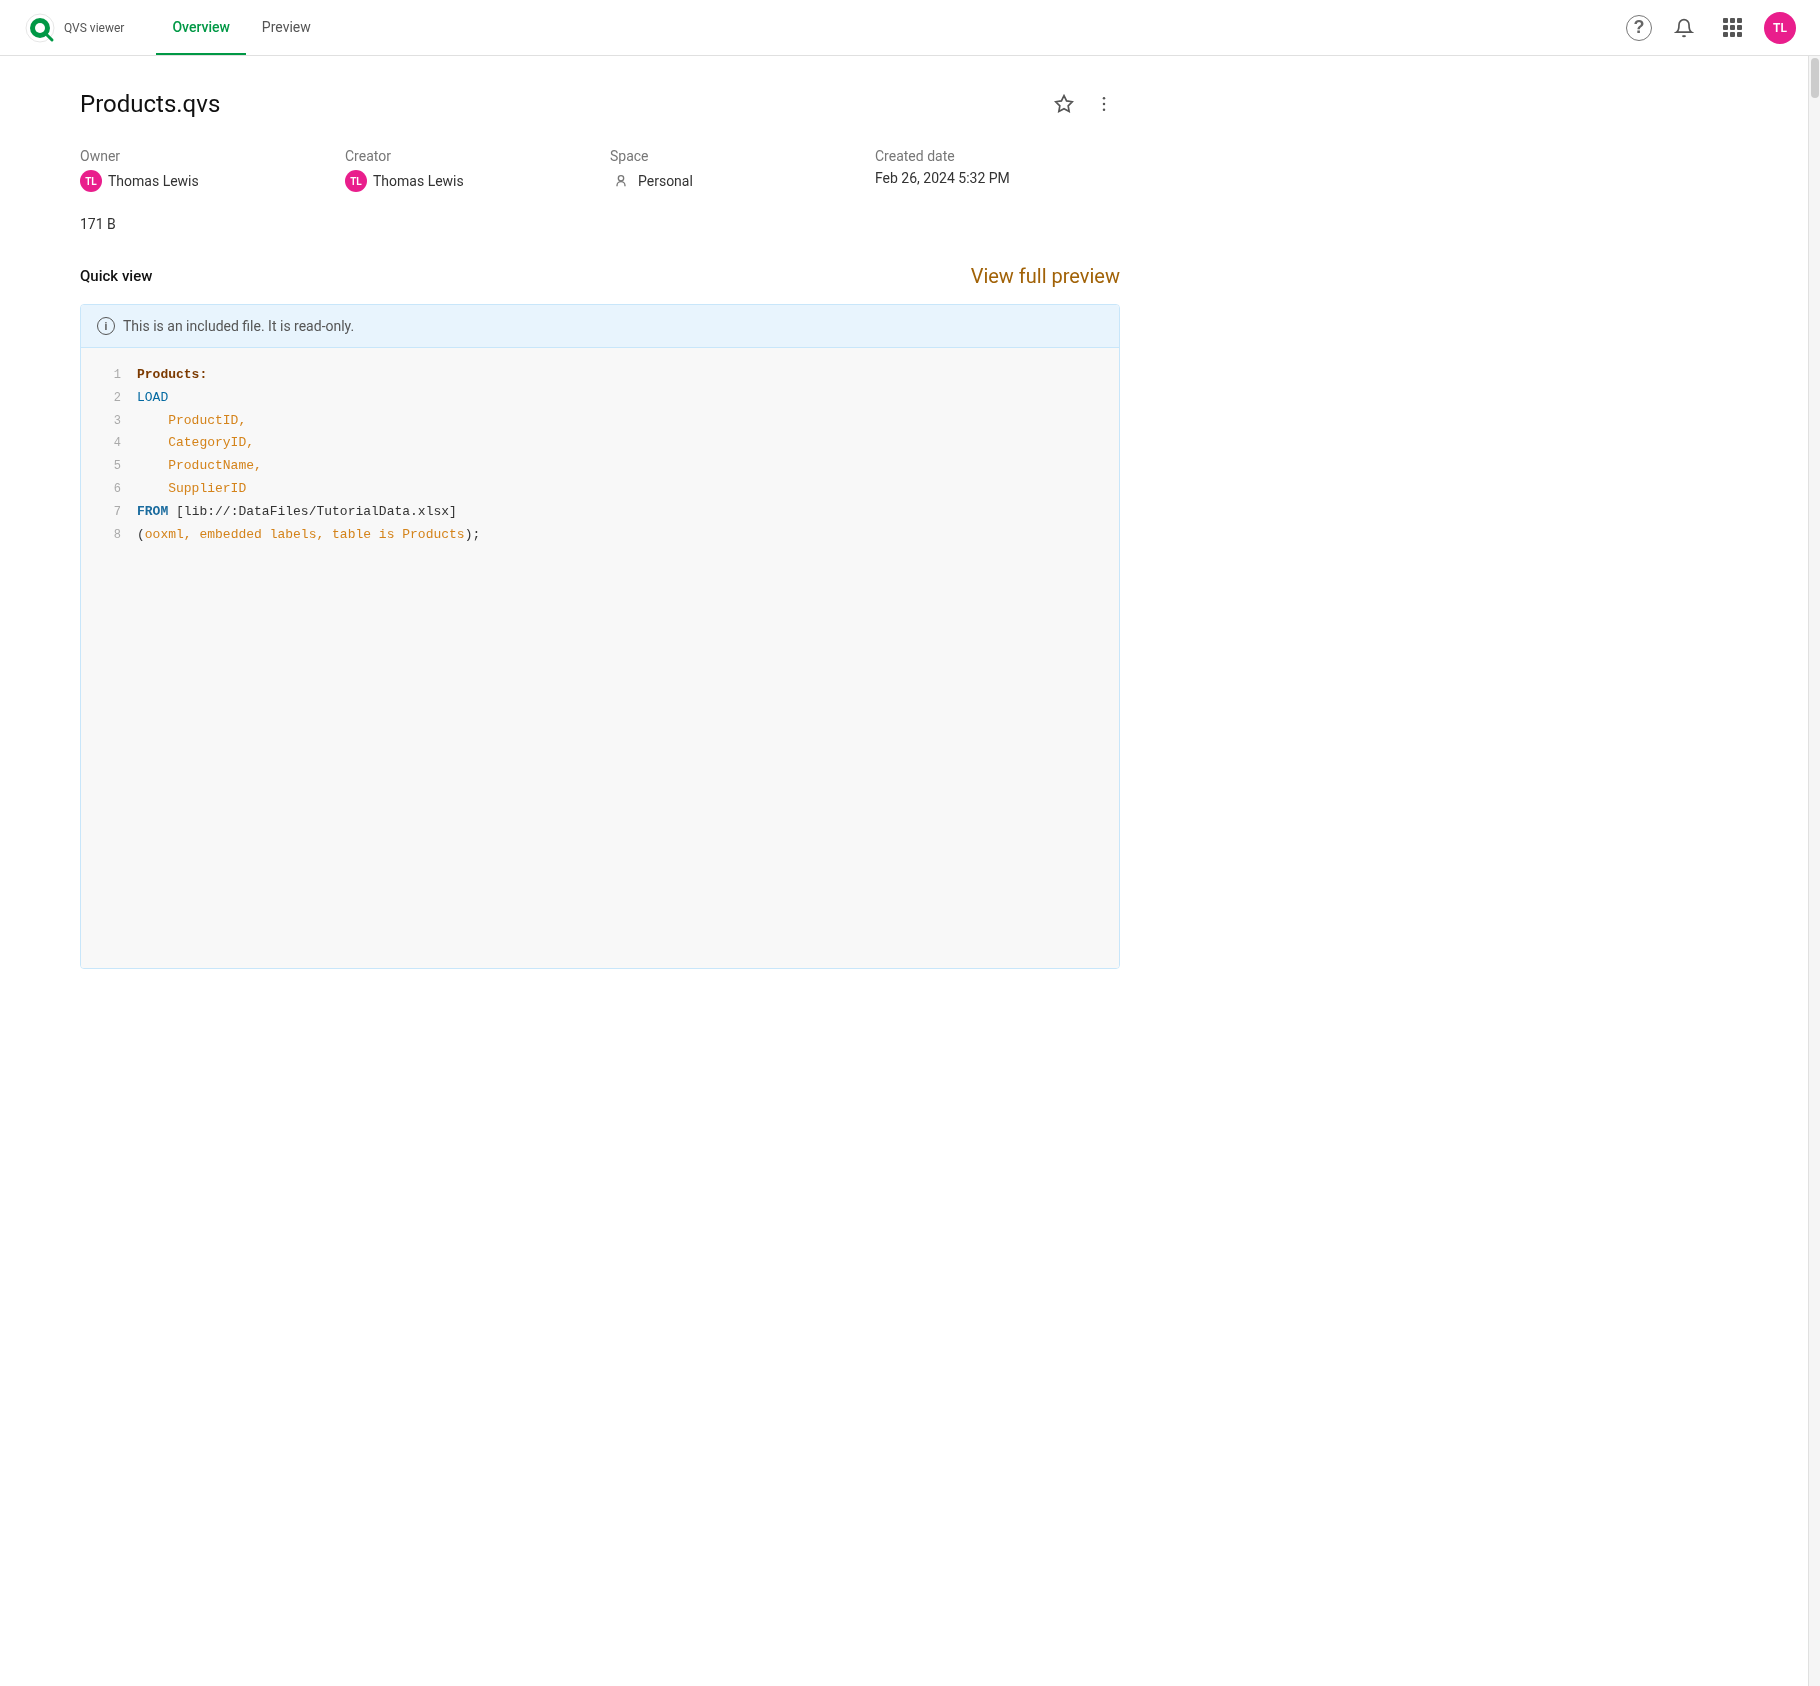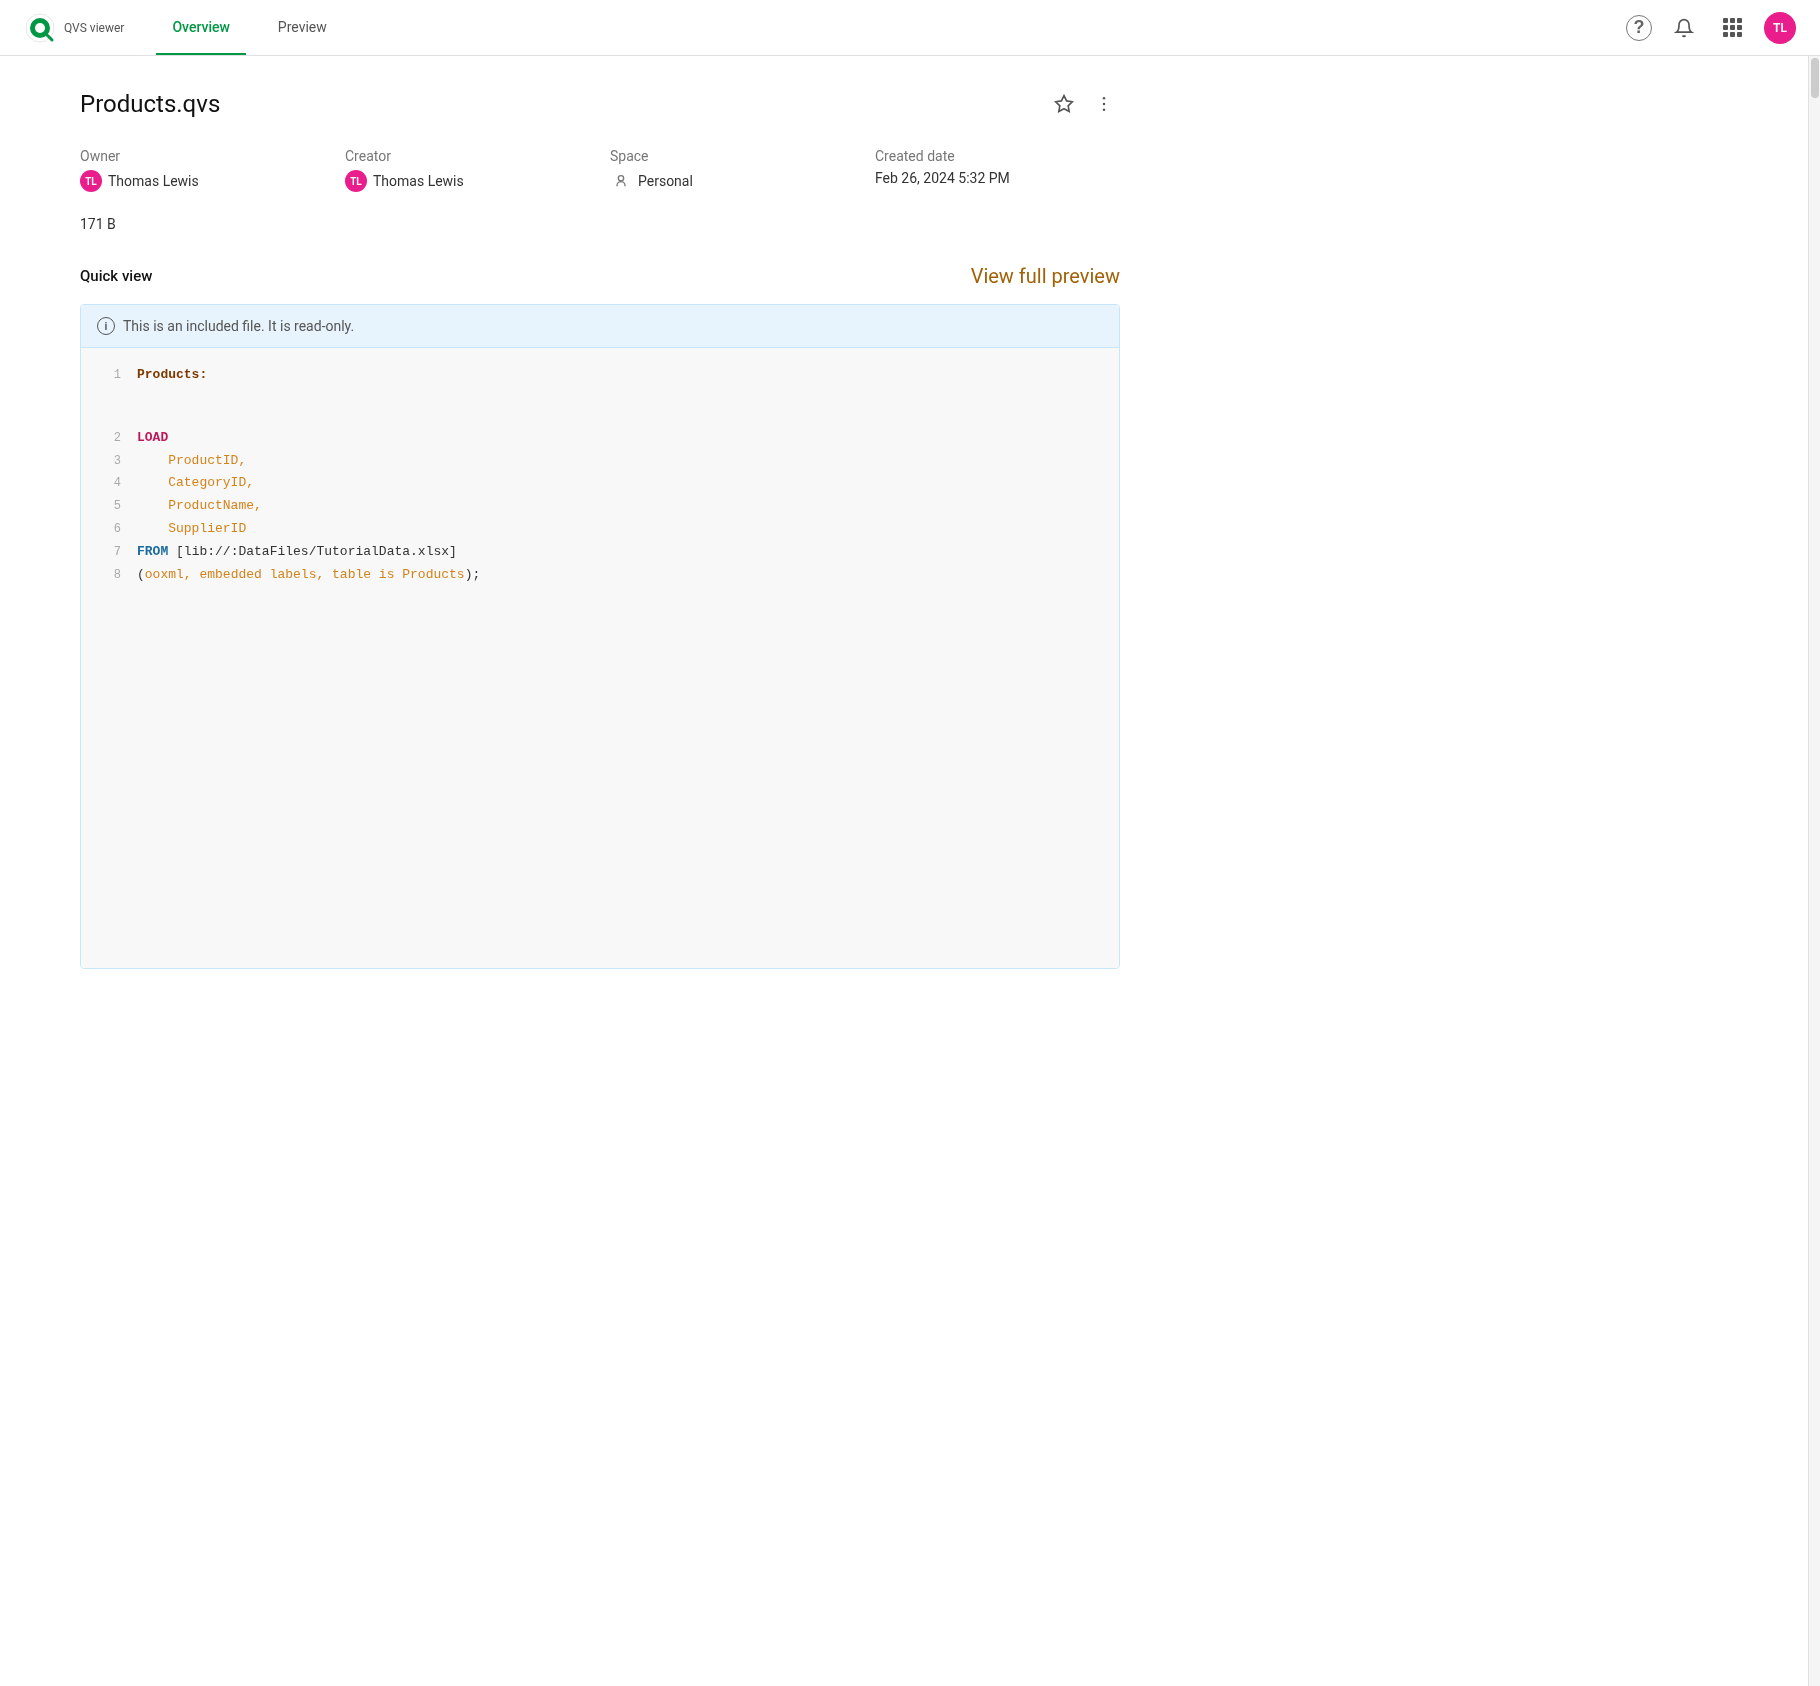--- a/index.html
+++ b/index.html
@@ -29,21 +29,21 @@
       height: 32px;
     }
     .app-name {
       font-size: 12px;
       color: #555;
       margin-right: 16px;
     }
     .nav-tabs {
       display: flex;
       align-items: center;
-      gap: 16px;
+      gap: 0;
       height: 100%;
       text-align: right;
     }
     .nav-tab {
       display: flex;
       align-items: center;
       height: 100%;
       padding: 0 16px;
       font-size: 14px;
       color: #555;
@@ -273,21 +273,21 @@
       margin-right: 16px;
       flex-shrink: 0;
       font-size: 12px;
       user-select: none;
     }
     .code-text {
       color: #333;
     }
     
     .kw-label { color: #7c3a00; font-weight: bold; }
-    .kw-load { color: #be185d; font-weight: bold; margin-top: 40px; }
+    .kw-load { color: #0369a1; font-weight: normal; }
     .kw-field { color: #d4831a; }
     .kw-from { color: #1a6b9e; font-weight: bold; }
     .kw-path { color: #333; }
     .kw-opts { color: #d4831a; }
     .kw-paren { color: #333; }
   </style>
 </head>
 <body>
 
 <header class="header">

